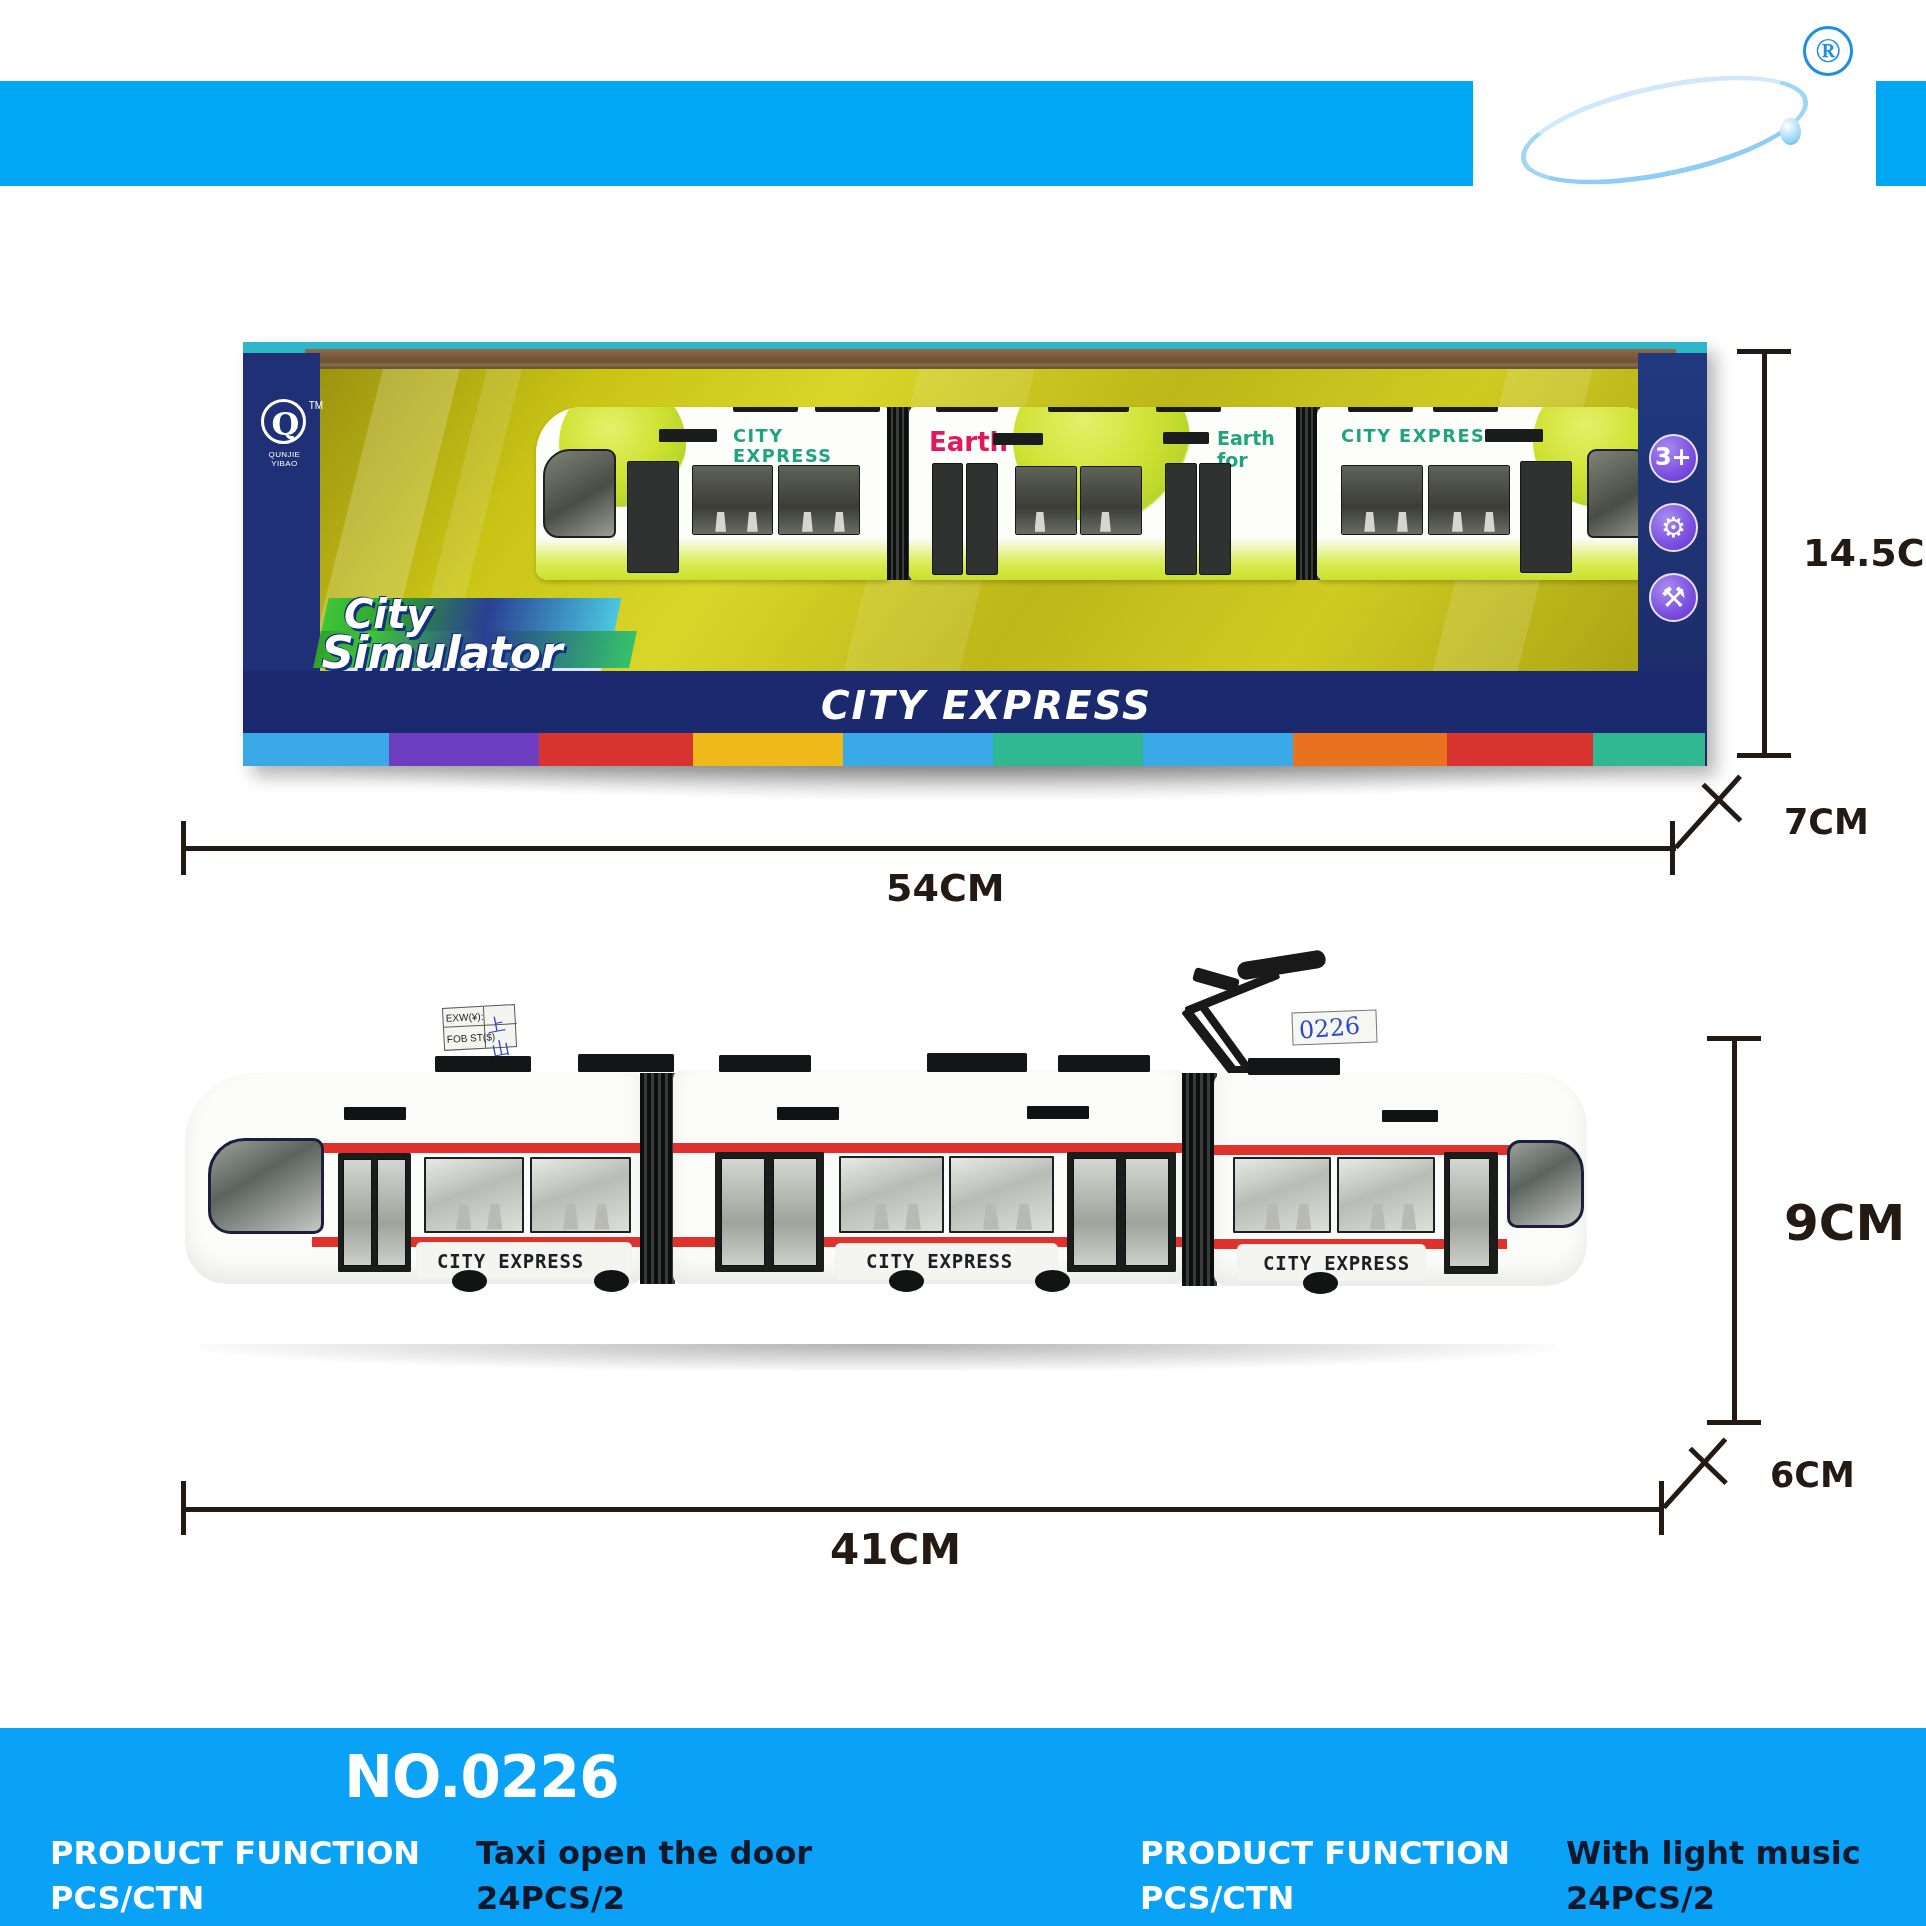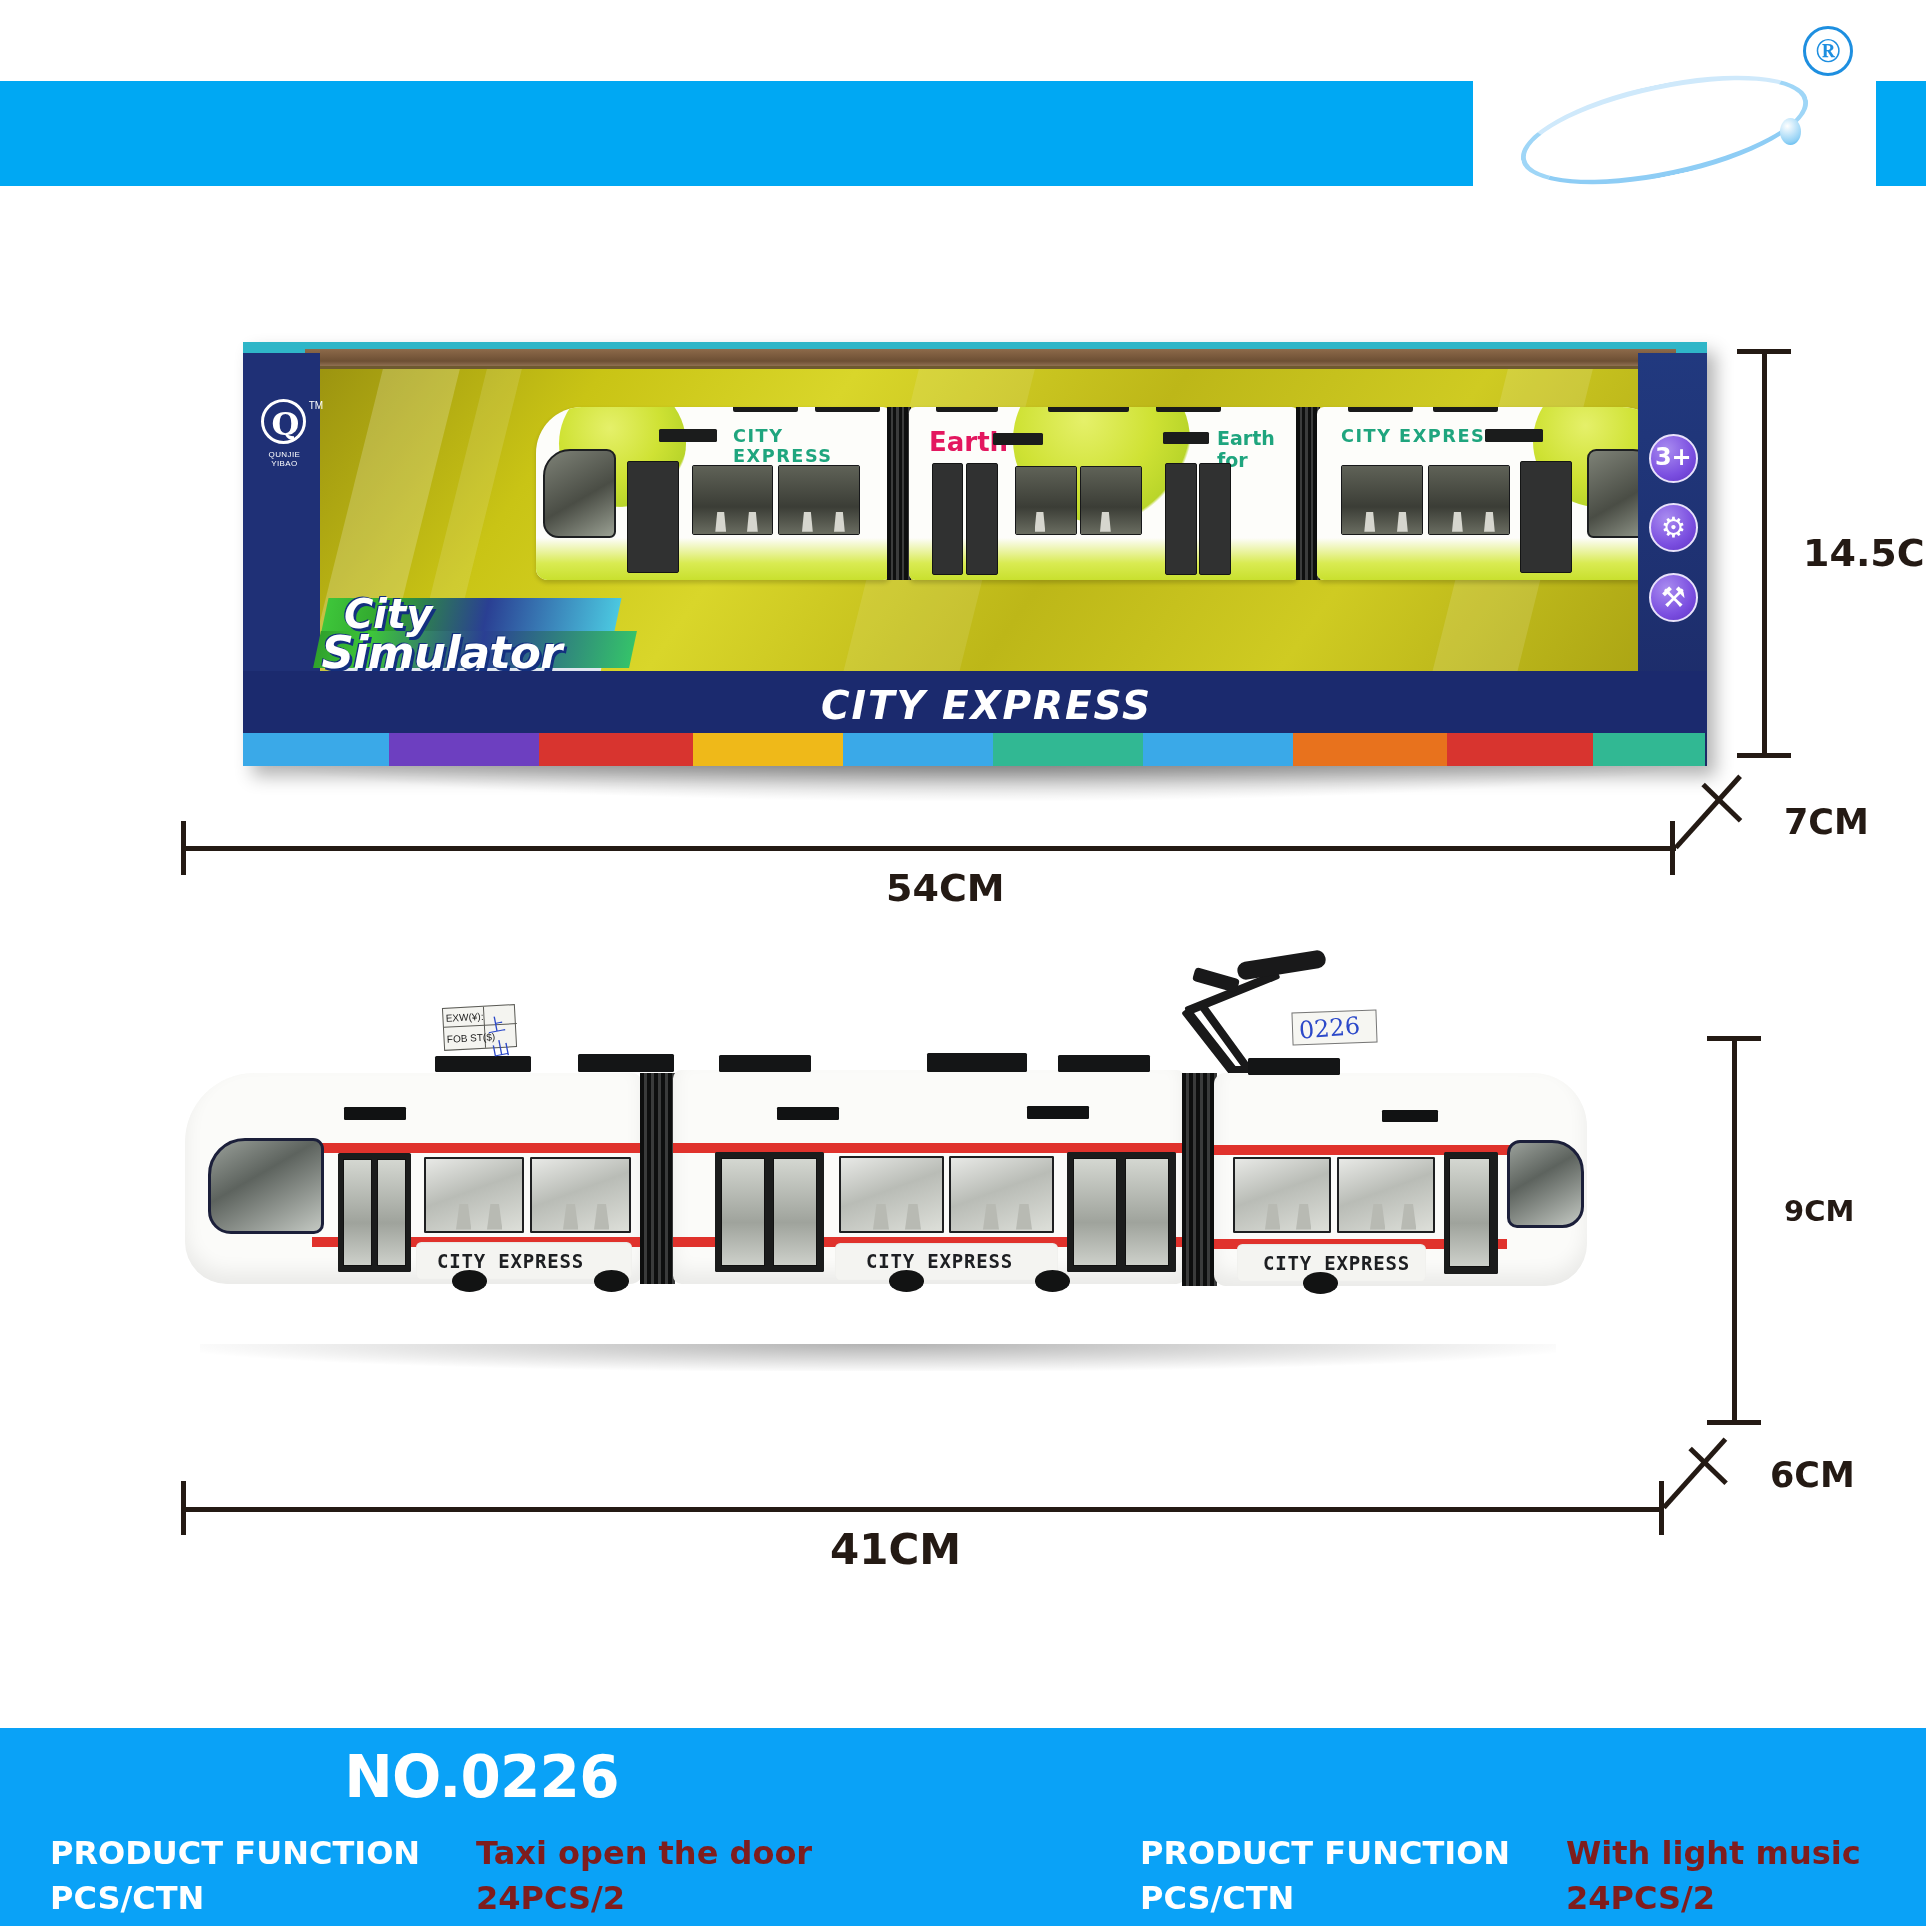--- a/index.html
+++ b/index.html
@@ -202,21 +202,21 @@
 
   
   #info-panel { position:absolute; left:0; top:1728px; width:1926px; height:519px; background:#0aa2f7; }
   .info-col { position:absolute; top:15.4px; width:963px; height:378px; }
   .info-title { position:absolute; width:963px; text-align:center; color:#fff; font-weight:bold;
     font-size:58px; font-family:"DejaVu Sans", sans-serif; letter-spacing:-0.8px; }
   .info-rows { position:absolute; top:91px; width:963px; }
   .info-row { position:relative; height:45px; }
   .info-key { position:absolute; left:0; color:#fff; font-weight:bold; font-size:32px;
     font-family:"DejaVu Sans", sans-serif; white-space:nowrap; }
-  .info-val { position:absolute; color:#7f1d1d; font-weight:bold; font-size:32px;
+  .info-val { position:absolute; color:#0f172a; font-weight:bold; font-size:32px;
     font-family:"DejaVu Sans", sans-serif; white-space:nowrap; }
 </style>
 </head>
 <body>
 
 <div id="header">
   <div id="header-bar-main"></div>
   <div id="header-bar-right"></div>
 
   <div id="brand-logo">
@@ -490,21 +490,21 @@
       <div class="tskirt" style="left:23px;top:171px;width:189px;height:37px;"></div>
       <div class="tctext" style="left:49px;top:179px;font-size:19px;">CITY EXPRESS</div>
       <div class="troof" style="left:34px;top:-15.4px;width:92px;height:17px;"></div>
       <div class="twheel" style="left:89px;top:199px;width:35px;height:21.6px;"></div>
     </div>
   </div>
 
   <div class="dimline-v" style="left:1732px;top:81px;height:389px;"></div>
   <div class="dimcap-h" style="left:1707px;top:81px;width:54px;"></div>
   <div class="dimcap-h" style="left:1707px;top:465px;width:54px;"></div>
-  <div class="dimlabel" style="left:1784px;top:239px;font-size:29px;">9CM</div>
+  <div class="dimlabel" style="left:1784px;top:239px;font-size:50px;">9CM</div>
 
   <div class="dimline-h" style="left:181px;top:552px;width:1483px;"></div>
   <div class="dimcap-v" style="left:181px;top:526px;height:54px;"></div>
   <div class="dimcap-v" style="left:1659px;top:526px;height:54px;"></div>
   <div class="dimlabel" style="left:830px;top:570px;font-size:42px;">41CM</div>
 
   <div class="dim-diag" style="left:1664px;top:550px;width:92px;transform:rotate(-48deg);"></div>
   <div class="dim-diag" style="left:1690px;top:491px;width:50px;transform:rotate(44deg);"></div>
   <div class="dimlabel" style="left:1770px;top:500px;font-size:35px;">6CM</div>
 </div>

